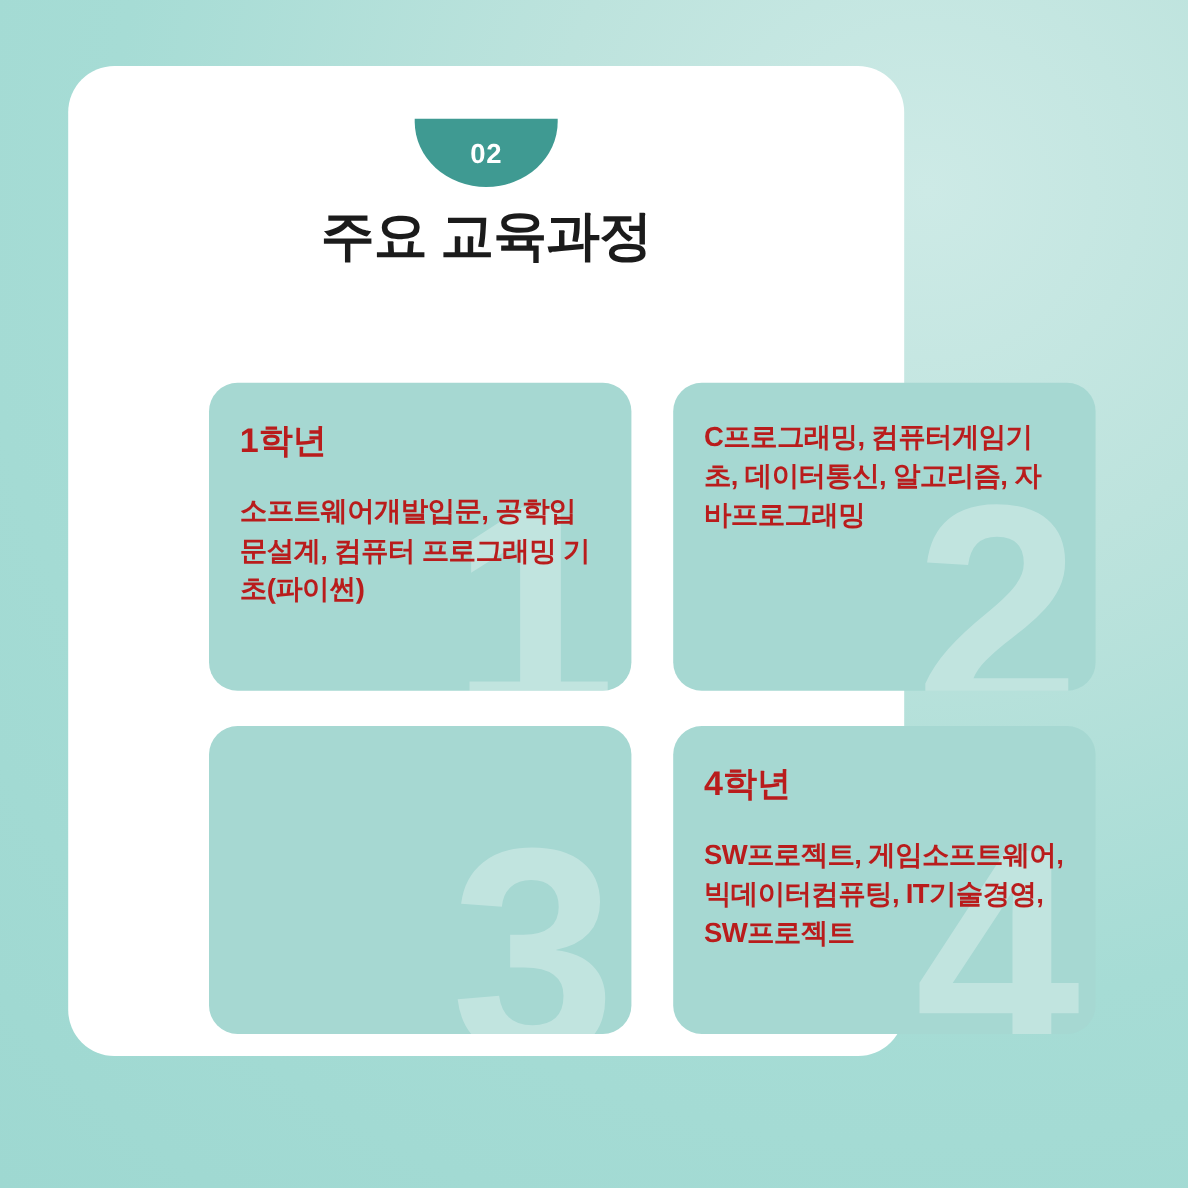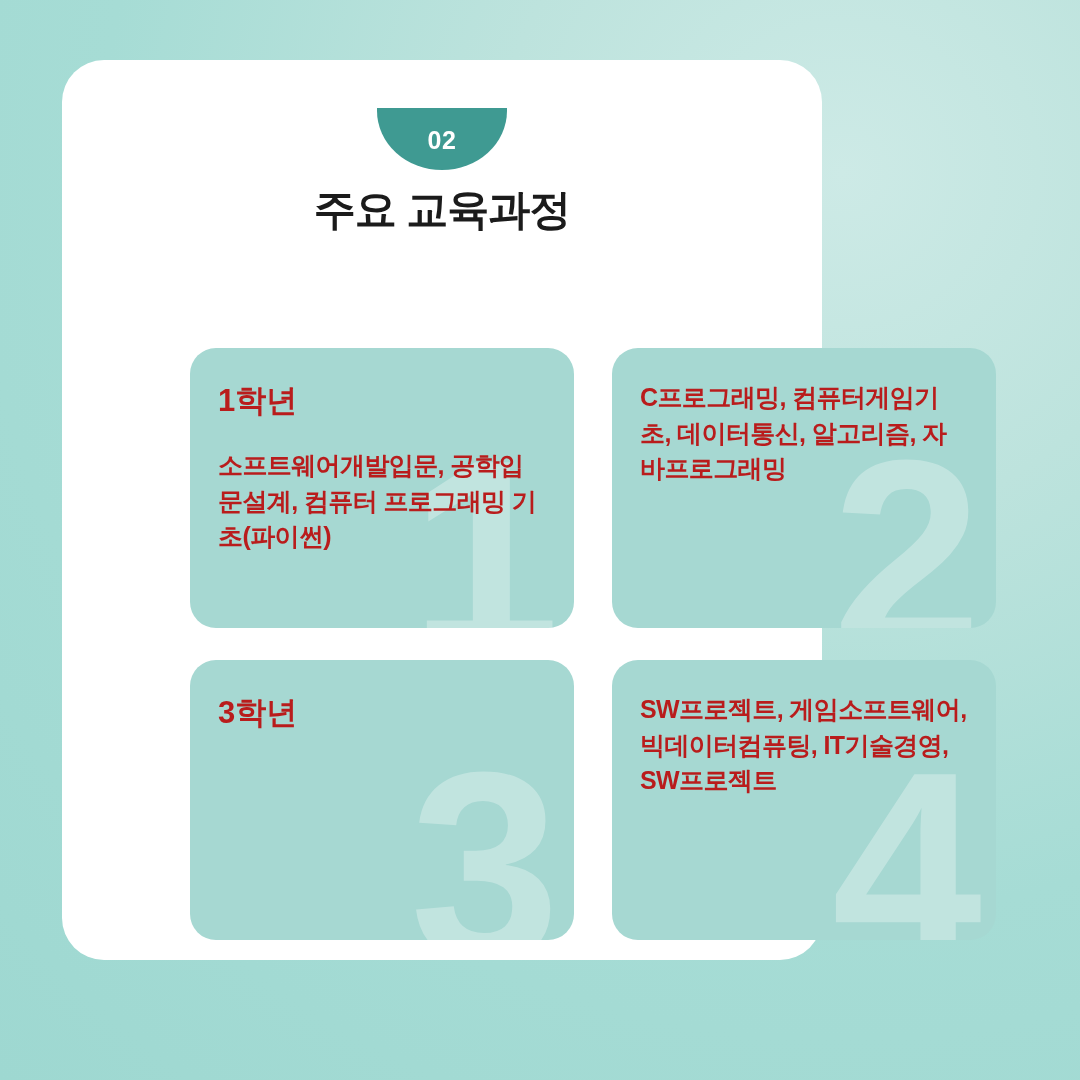--- a/index.html
+++ b/index.html
@@ -55,21 +55,21 @@
     letter-spacing: 0.5px;
     z-index: 3;
   }
 
   #title {
     position: absolute;
     left: 0;
     right: 0;
     top: 122px;
     text-align: center;
-    font-size: 42px;
+    font-size: 49px;
     font-weight: bold;
     color: #1b1b1b;
     letter-spacing: -1px;
   }
 
   #grid {
     position: absolute;
     left: 128px;
     top: 288px;
     width: 838px;
@@ -139,22 +139,22 @@
       <div class="year-courses">소프트웨어개발입문, 공학입문설계, 컴퓨터 프로그래밍 기초(파이썬)</div>
     </div>
 
     <div class="year-card">
       <div class="ghost-num">2</div>
       <div class="year-courses">C프로그래밍, 컴퓨터게임기초, 데이터통신, 알고리즘, 자바프로그래밍</div>
     </div>
 
     <div class="year-card">
       <div class="ghost-num">3</div>
-      <div class="year-label">3학년</div>
     </div>
 
     <div class="year-card">
       <div class="ghost-num">4</div>
+      <div class="year-label">4학년</div>
       <div class="year-courses">SW프로젝트, 게임소프트웨어, 빅데이터컴퓨팅, IT기술경영, SW프로젝트</div>
     </div>
 
   </div>
 </div>
 
 </body></html>

